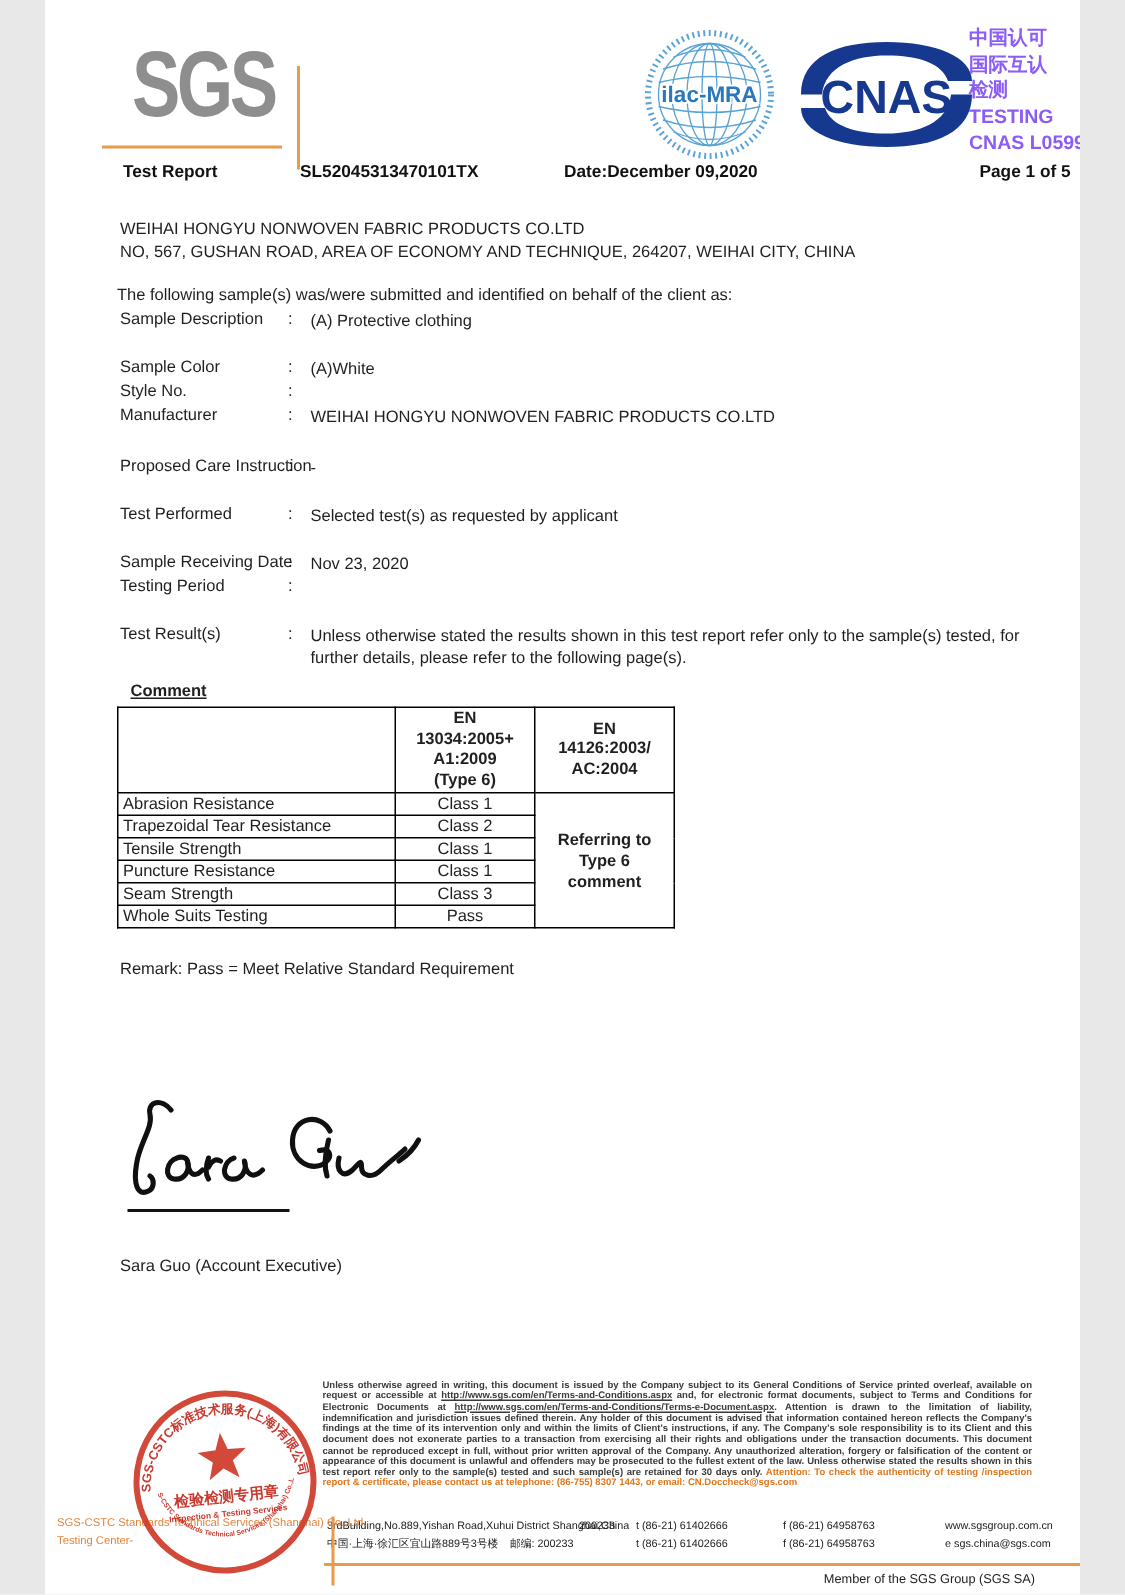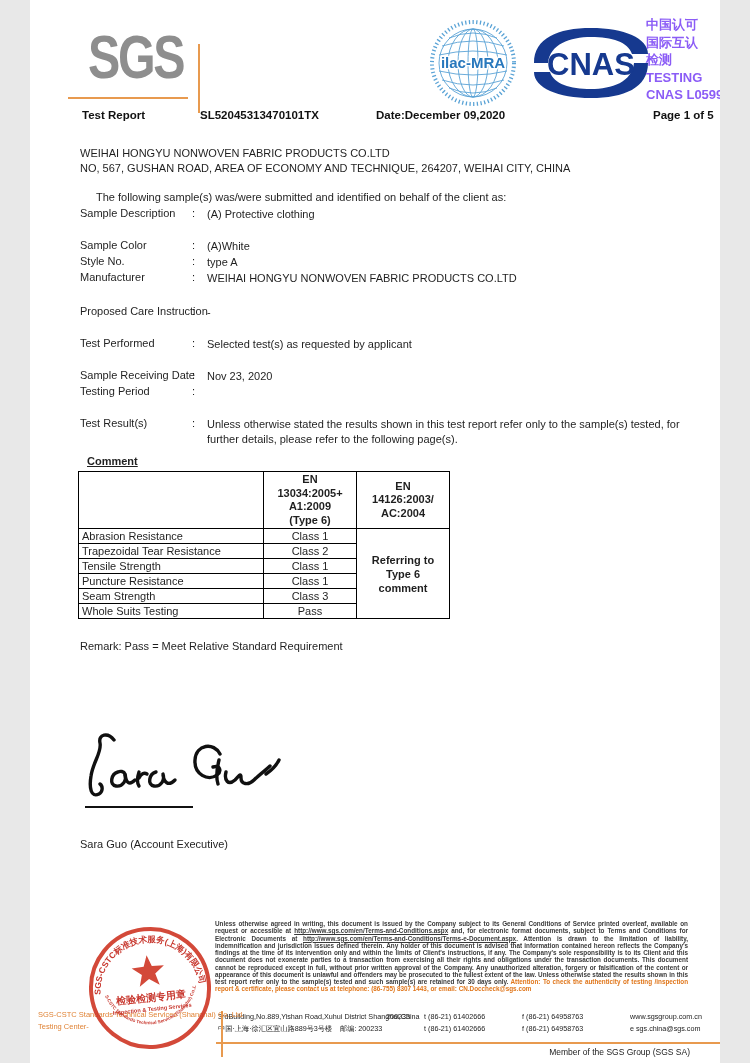--- a/index.html
+++ b/index.html
@@ -17,21 +17,21 @@
     line-height:1;
   }
   .h-orange-line { background:#e89a4f; height:2px; }
   .v-orange-line { background:#e89a4f; width:2px; }
   .head-row { top:109px; font-size:11.5px; font-weight:bold; color:#111; }
   .accr-text { left:616px; top:16px; line-height:17.5px; font-size:13px; font-weight:bold; color:#8b5cf6; }
   .accr-text div { white-space:nowrap; }
   
   .t { font-size:11px; color:#1f1f1f; }
   .client { left:50px; top:146px; line-height:15px; }
-  .intro { left:66px; top:191px;text-align:center; }
+  .intro { left:48px; top:191px;text-align:center; }
   .frow { left:50px; width:650px; height:15px; }
   .frow .lbl { position:absolute; left:0; top:0; white-space:nowrap; }
   .frow .col { position:absolute; left:112px; top:0; }
   .frow .val { position:absolute; left:127px; top:0; width:500px; line-height:15px; }
   
   .comment-title { left:57px; top:455px; font-weight:bold; text-decoration:underline; font-size:11px; }
   table.ctab { position:absolute; left:48px; top:471px; border-collapse:collapse; table-layout:fixed; width:371px; }
   table.ctab td { border:1.5px solid #000; font-size:11px; color:#1f1f1f; padding:0 3px; height:15px; }
   table.ctab td.hd { font-weight:bold; text-align:center; white-space:pre-line; line-height:13.5px; padding:1px 2px; vertical-align:middle; }
   table.ctab td.c { text-align:center; }
@@ -114,21 +114,20 @@
     <span class="val">(A) Protective clothing</span>
   </div>
   <div class="abs t frow" style="top:239px;">
     <span class="lbl">Sample Color</span>
     <span class="col">:</span>
     <span class="val">(A)White</span>
   </div>
   <div class="abs t frow" style="top:255px;">
     <span class="lbl">Style No.</span>
     <span class="col">:</span>
-    <span class="val">type A</span>
   </div>
   <div class="abs t frow" style="top:271px;">
     <span class="lbl">Manufacturer</span>
     <span class="col">:</span>
     <span class="val">WEIHAI HONGYU NONWOVEN FABRIC PRODUCTS CO.LTD</span>
   </div>
   <div class="abs t frow" style="top:305px;">
     <span class="lbl">Proposed Care Instruction</span>
     <span class="col">:</span>
     <span class="val">-</span>

